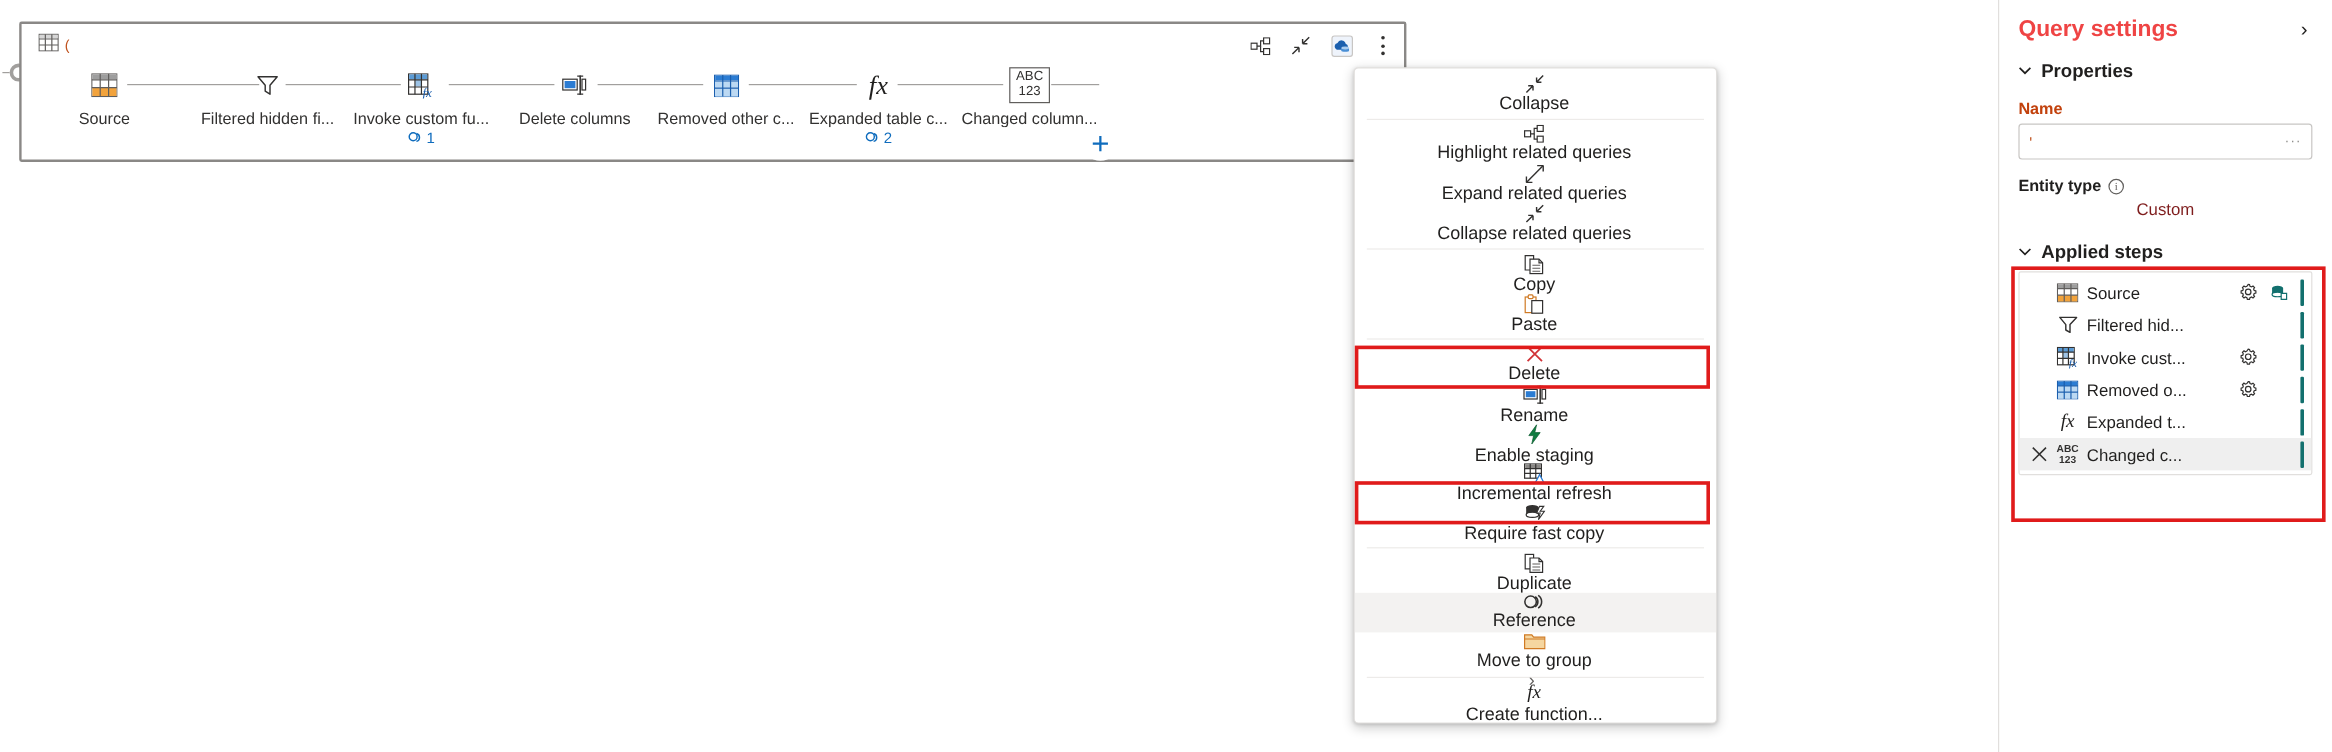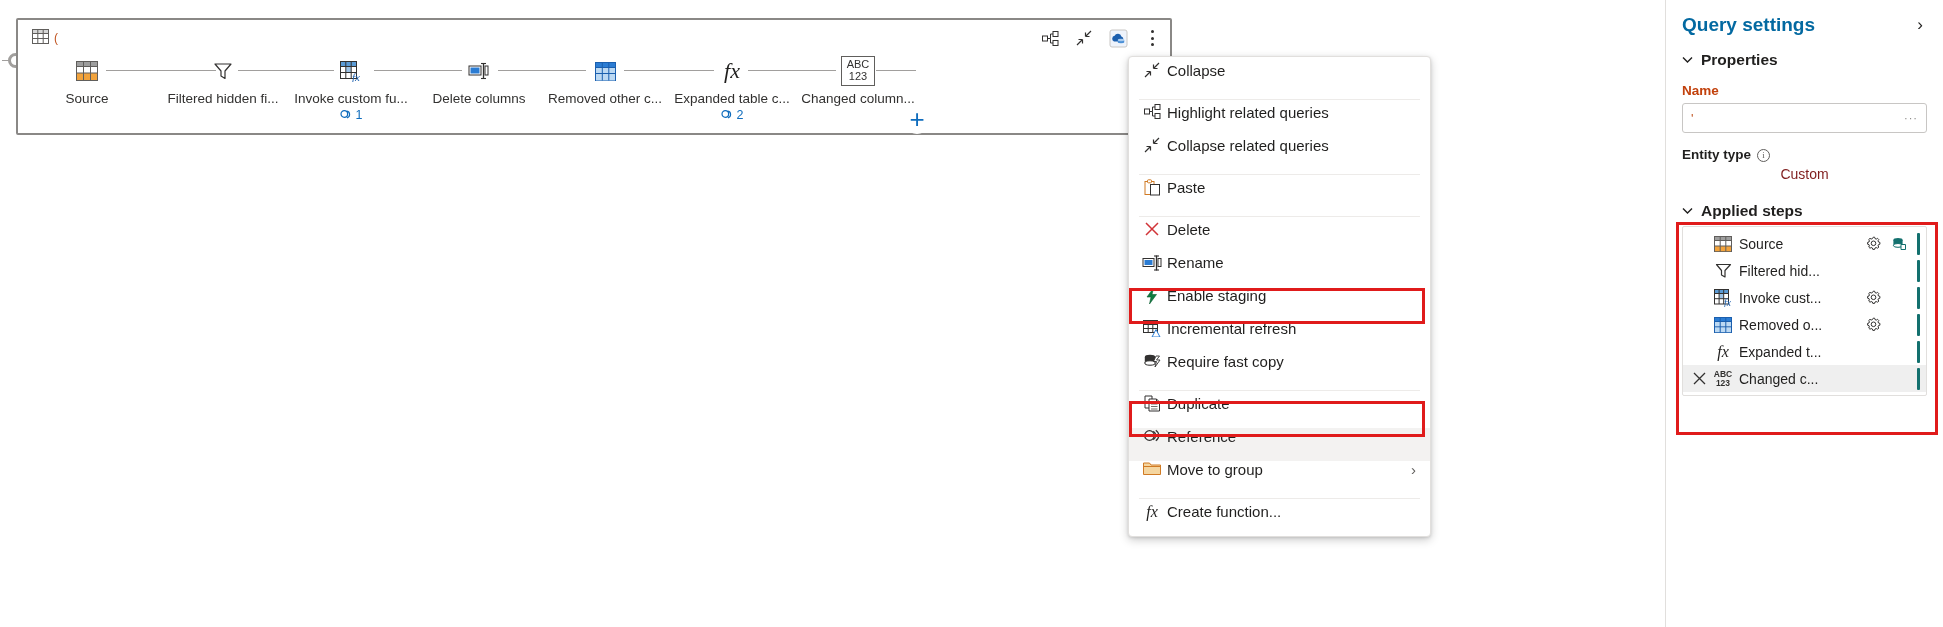--- a/index.html
+++ b/index.html
@@ -168,26 +168,27 @@
     border: 1px solid #e1dfdd;
     border-radius: 4px;
     box-shadow: 0 3px 10px rgba(0,0,0,0.20), 0 1px 3px rgba(0,0,0,0.12);
     padding: 5px 0 0 0;
     z-index: 20;
     overflow: hidden;
   }
   .menu-item {
     height: 33px;
     display: flex;
-    align-items: flex-start;
+    align-items: center;
     padding: 0 10px 0 8px;
     font-size: 15px;
     color: #201f1e;
     cursor: pointer;
     position: relative;
+    flex-direction: column;
   }
   .menu-item .mi-icon {
     width: 30px;
     min-width: 30px;
     display: flex;
     align-items: center;
     justify-content: center;
   }
   .menu-item .mi-label { flex: 1; white-space: nowrap; }
   .menu-item .mi-chevron { color: #605e5c; font-size: 15px; padding-right: 4px; }
@@ -216,21 +217,21 @@
   .panel-title-row {
     display: flex;
     align-items: center;
     justify-content: space-between;
     height: 44px;
     padding-top: 6px;
   }
   .panel-title {
     font-size: 19px;
     font-weight: bold;
-    color: #0369a1;
+    color: #ef4444;
   }
   .panel-chevron {
     font-size: 17px; color: #201f1e; cursor: pointer;
     padding: 0 4px;
   }
   .section-head {
     display: flex; align-items: center; gap: 8px;
     font-size: 15.5px; font-weight: bold; color: #201f1e;
     margin-top: 7px;
     cursor: pointer;
@@ -517,28 +518,51 @@
           <rect x="0.5" y="5" width="5" height="5" fill="none" stroke="#323130"></rect>
           <path d="M5.5 7.5 L8.5 7.5 L8.5 3 L11 3" fill="none" stroke="#323130"></path>
           <path d="M8.5 7.5 L8.5 12 L11 12" fill="none" stroke="#323130"></path>
         </svg>
       </span>
       <span class="mi-label">Highlight related queries</span>
     </div>
     <div class="menu-item">
       <span class="mi-icon">
         <svg width="16" height="16" viewBox="0 0 16 16">
+          <path d="M15 1 L1 15" stroke="#323130" stroke-width="1.2" fill="none"></path>
+          <path d="M15 1 L15 6 M15 1 L10 1" stroke="#323130" stroke-width="1.2" fill="none"></path>
+          <path d="M1 15 L1 10 M1 15 L6 15" stroke="#323130" stroke-width="1.2" fill="none"></path>
+        </svg>
+      </span>
+      <span class="mi-label">Expand related queries</span>
+    </div>
+    <div class="menu-item">
+      <span class="mi-icon">
+        <svg width="16" height="16" viewBox="0 0 16 16">
           <path d="M1 15 L6.5 9.5 M6.5 9.5 L6.5 13.5 M6.5 9.5 L2.5 9.5" fill="none" stroke="#323130" stroke-width="1.2"></path>
           <path d="M15 1 L9.5 6.5 M9.5 6.5 L9.5 2.5 M9.5 6.5 L13.5 6.5" fill="none" stroke="#323130" stroke-width="1.2"></path>
         </svg>
       </span>
       <span class="mi-label">Collapse related queries</span>
     </div>
     <div class="menu-sep"></div>
 
+    <div class="menu-item">
+      <span class="mi-icon">
+        <svg width="17" height="17" viewBox="0 0 17 17">
+          <path d="M1 1 L8 1 L8 13 L1 13 Z" fill="#fff" stroke="#323130"></path>
+          <path d="M5 4 L12.5 4 L15.5 7 L15.5 16 L5 16 Z" fill="#fff" stroke="#323130"></path>
+          <path d="M12.5 4 L12.5 7 L15.5 7" fill="none" stroke="#323130"></path>
+          <line x1="7" y1="9" x2="13.5" y2="9" stroke="#605e5c" stroke-width="0.9"></line>
+          <line x1="7" y1="11.5" x2="13.5" y2="11.5" stroke="#605e5c" stroke-width="0.9"></line>
+          <line x1="7" y1="14" x2="13.5" y2="14" stroke="#605e5c" stroke-width="0.9"></line>
+        </svg>
+      </span>
+      <span class="mi-label">Copy</span>
+    </div>
     <div class="menu-item">
       <span class="mi-icon">
         <svg width="17" height="17" viewBox="0 0 17 17">
           <rect x="1" y="2.5" width="9" height="13" fill="#fff" stroke="#d07a24"></rect>
           <rect x="3.5" y="0.8" width="4" height="3" rx="0.8" fill="#fff" stroke="#d07a24"></rect>
           <rect x="6.5" y="5.5" width="9" height="10.5" fill="#fff" stroke="#323130"></rect>
         </svg>
       </span>
       <span class="mi-label">Paste</span>
     </div>

